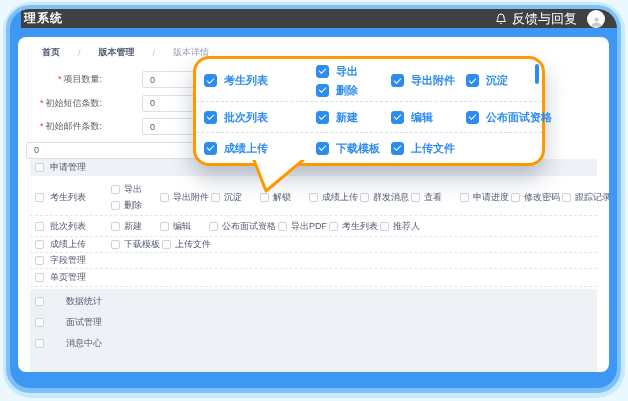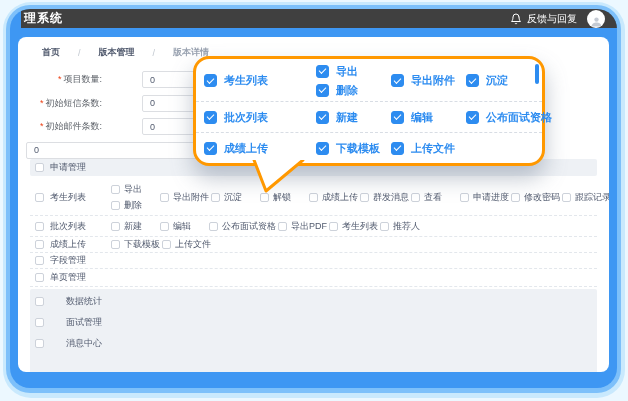--- a/index.html
+++ b/index.html
@@ -9,30 +9,30 @@
   .layer1 { position:absolute; inset:0; background:#ecf8ff; }
   .layer2 { position:absolute; inset:2px 3px 3px 3px; background:#c9e9fd; border-radius:28px; }
   .layer3 { position:absolute; inset:5px 7px 8px 6px; background:#7dc0fa; border-radius:24px; }
   .window { position:absolute; inset:9px 11px 13px 10px; background:#3e97f3; border-radius:20px; overflow:hidden; }
 
   .appbar { position:absolute; top:0; left:0; right:0; height:19px; background:#404040;
             display:flex; align-items:center; justify-content:space-between; padding:0 12px 0 3px;margin-left:11px; }
   .app-title { color:#fff; font-size:12px; font-weight:bold; letter-spacing:1px; }
   .appbar-right { display:flex; align-items:center; gap:5px; }
   .bell { width:12px; height:12px; display:block; }
-  .feedback { color:#fff; font-size:10px; cursor:pointer; }
+  .feedback { color:#fff; font-size:13px; cursor:pointer; }
   .avatar { width:18px; height:18px; border-radius:50%; background:#fff; display:flex; align-items:flex-end; justify-content:center; overflow:hidden; margin-left:5px; }
   .avatar svg { width:13px; height:13px; display:block; }
 
   .card { position:absolute; top:28px; left:8px; right:8px; bottom:16px; background:#fff; border-radius:8px;
           overflow:hidden; font-size:9px; color:#515a6e; }
 
   .breadcrumb { position:absolute; top:9px; left:24px; display:flex; gap:18px; font-size:9px; align-items:center; }
   .crumb { color:#515a6e; font-weight:700; cursor:pointer; }
-  .crumb.current { color:#9aa3b1; font-weight:700; cursor:default; }
+  .crumb.current { color:#9aa3b1; font-weight:400; cursor:default; }
   .sep { color:#c2c8d0; }
 
   .form { position:absolute; top:31px; left:8px; }
   .form-row { display:flex; align-items:center; height:23.5px;gap:32px; }
   .form-label { width:84px; text-align:right; padding-right:8px; color:#5a5f66; }
   .req { color:#ed4014; margin-right:2px; }
   .form-input { width:212px; height:17px; border:1px solid #dcdee2; border-radius:2px; font-size:9px;
                 color:#515a6e; padding:0 7px; outline:none; font-family:inherit; background:#fff; }
 
   .perm { position:absolute; top:122px; left:12px; right:12px; }

